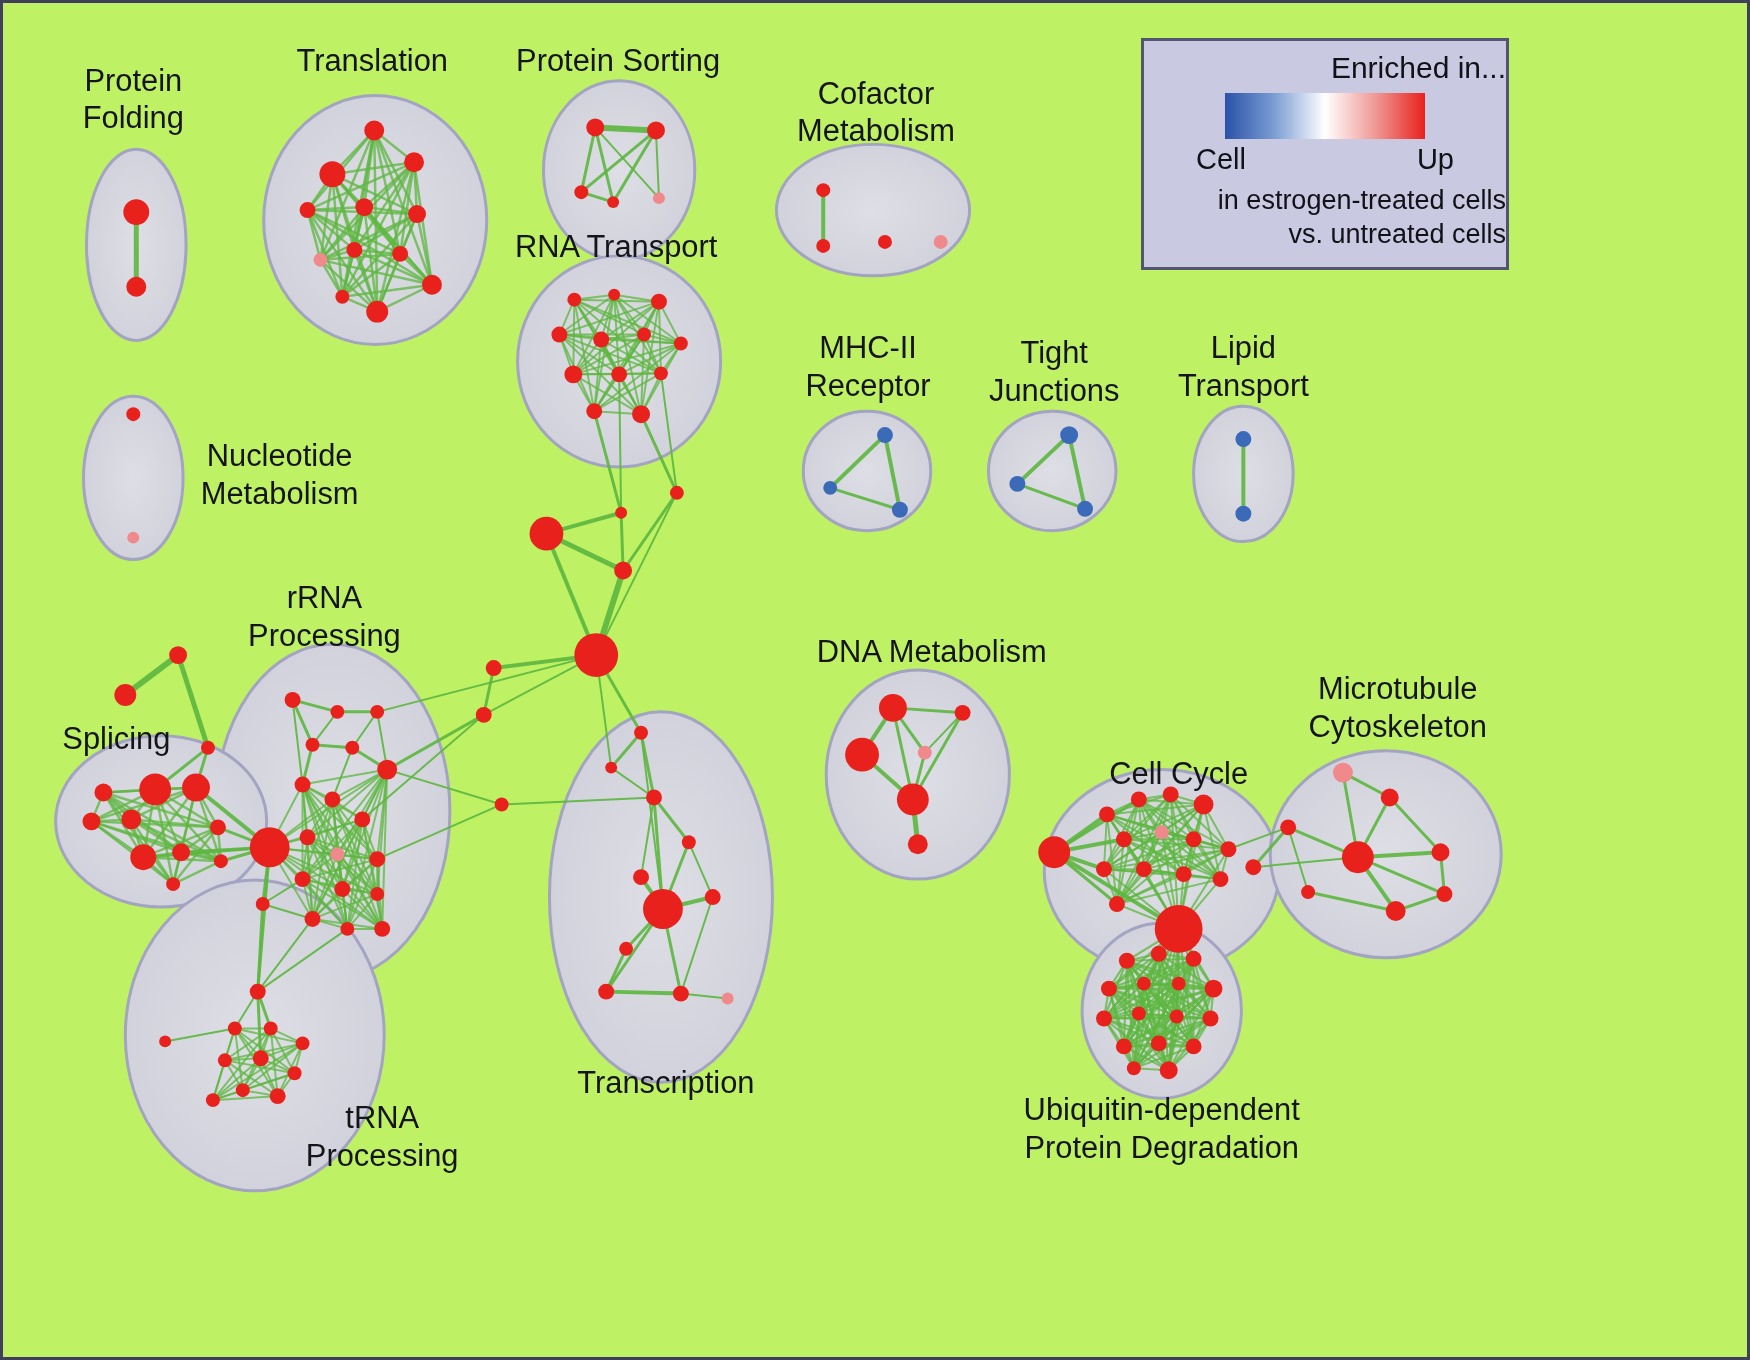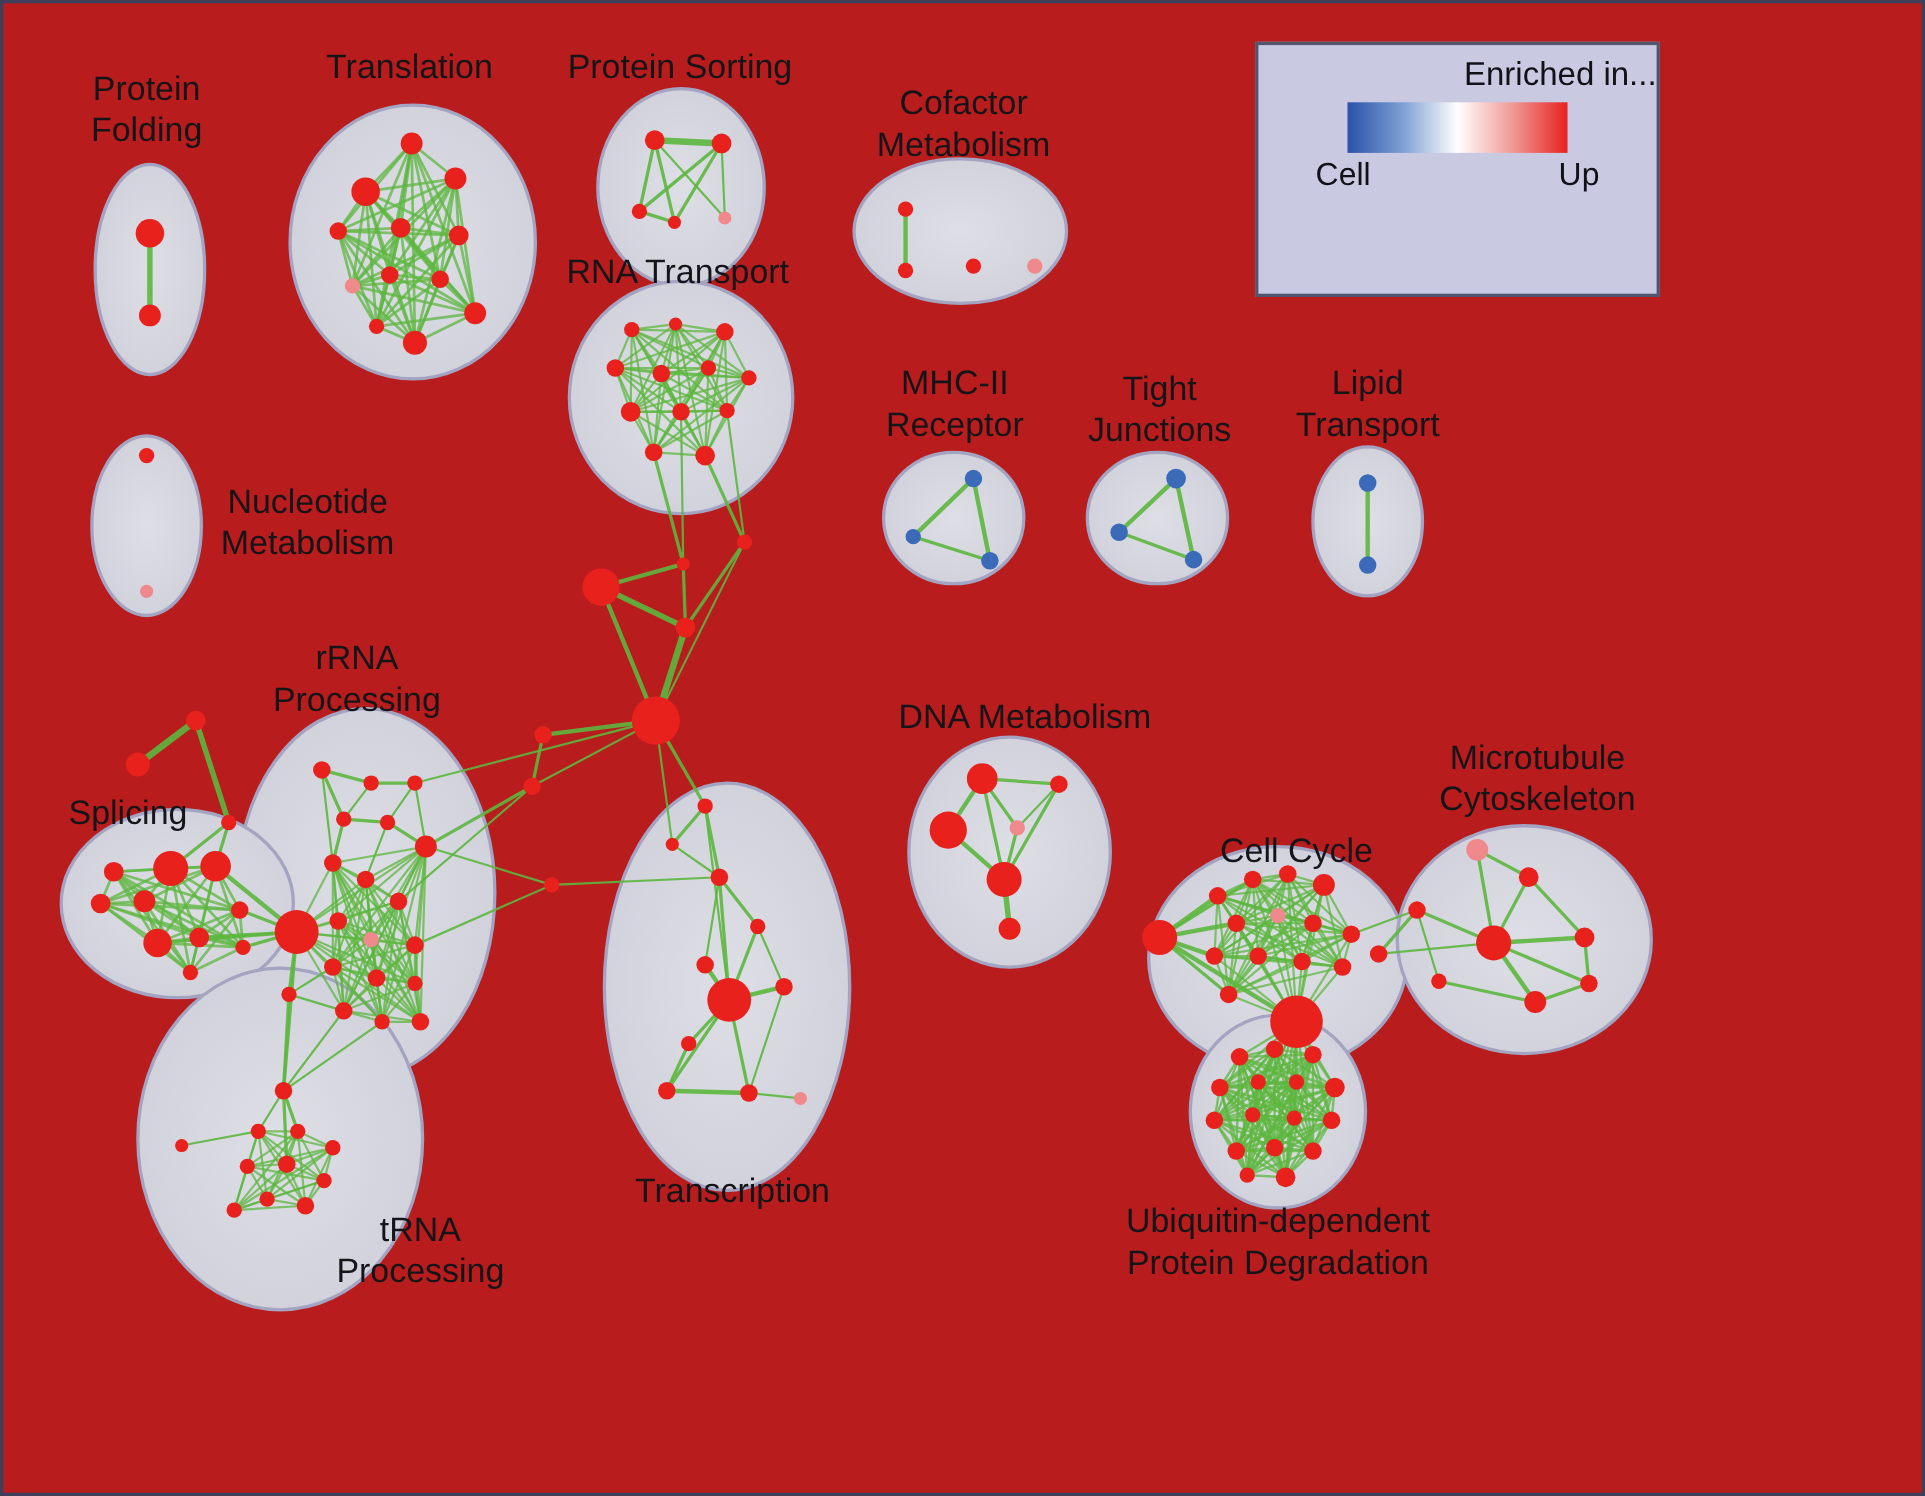--- a/index.html
+++ b/index.html
@@ -2,21 +2,21 @@
 <html><head>
 <meta charset="utf-8">
 <style>
   html, body { margin: 0; padding: 0; background: #ffffff; }
   .stage {
     position: relative;
     width: 1750px;
     height: 1360px;
     box-sizing: border-box;
     border: 3px solid #3f3f5c;
-    background: #b91c1c;
+    background: #bef264;
     overflow: hidden;
     font-family: "Liberation Sans", sans-serif;
   }
   .stage svg { position: absolute; inset: 0; width: 100%; height: 100%; }
   svg text { font-family: "Liberation Sans", sans-serif; }
 
   .legend {
     position: absolute;
     left: 1138px;
     top: 35px;
@@ -902,14 +902,18 @@
       <text x="1163" y="1122" text-anchor="middle" font-size="31" fill="#151519"><tspan x="1163" dy="0">Ubiquitin-dependent</tspan><tspan x="1163" dy="38">Protein Degradation</tspan></text>
     </svg>
 
   <div class="legend">
     <div class="legend-title">Enriched in...</div>
     <div class="legend-gradient"></div>
     <div class="legend-scale">
       <span>Cell</span>
       <span>Up</span>
     </div>
+    <div class="legend-caption">
+      <div>in estrogen-treated cells</div>
+      <div>vs. untreated cells</div>
+    </div>
   </div>
 </div>
 
 </body></html>

